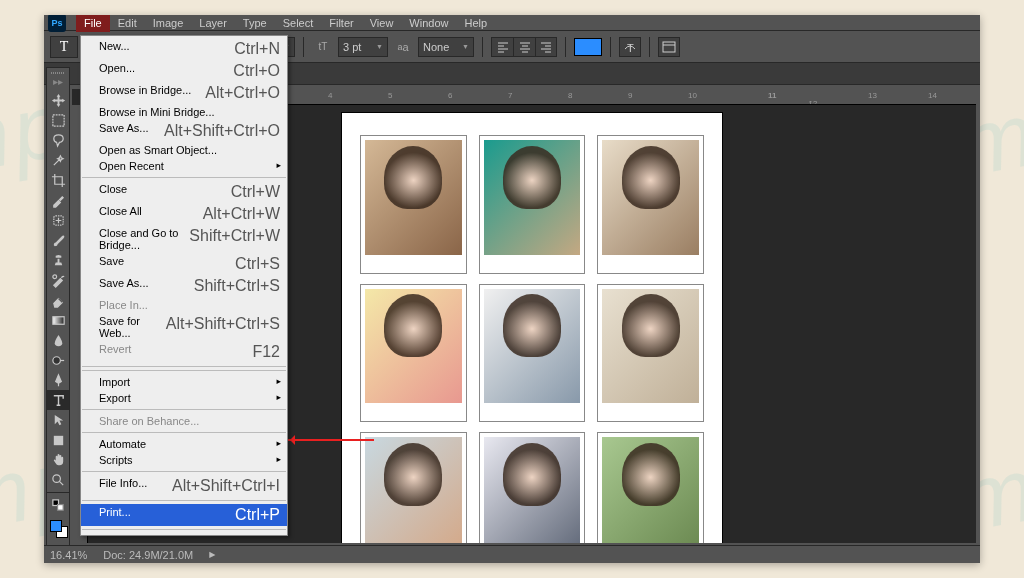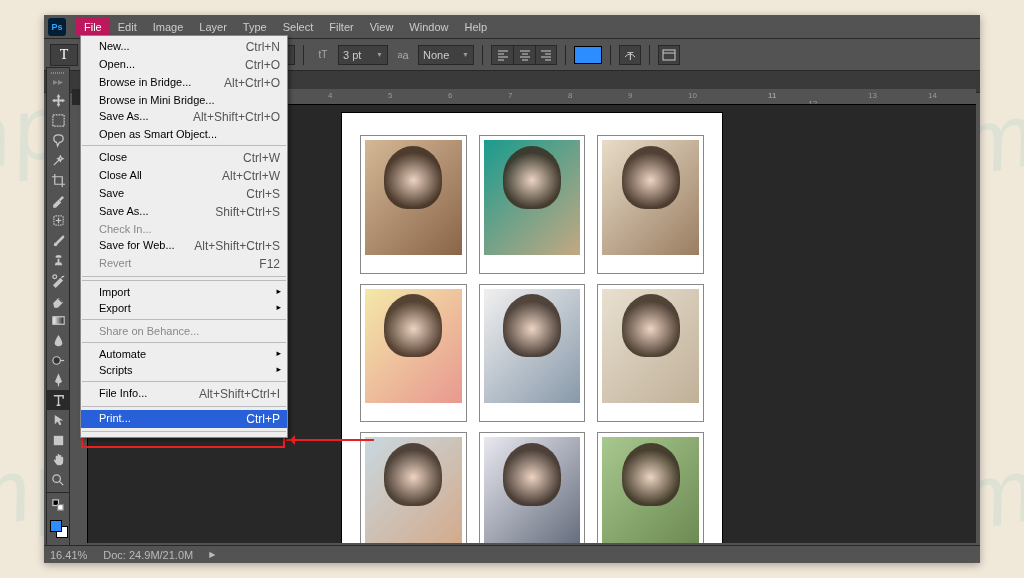--- a/index.html
+++ b/index.html
@@ -4,24 +4,24 @@
 <style>
 * { margin: 0; padding: 0; box-sizing: border-box; font-family: Tahoma, sans-serif; font-size: 11px; }
 body { background: #f0e8d8; display: flex; align-items: center; justify-content: center; height: 578px; overflow: hidden; }
 .watermark { position: absolute; font-size: 90px; color: rgba(115,195,195,0.15); font-weight: 400; font-style: italic; letter-spacing: 4px; pointer-events: none; }
 .wm1 { top: 80px; left: -120px; transform: rotate(-10deg); }
 .wm2 { bottom: 40px; left: -100px; transform: rotate(-10deg); }
 .wm3 { top: 80px; right: -160px; transform: rotate(-10deg); }
 .wm4 { bottom: 40px; right: -160px; transform: rotate(-10deg); }
 
 .ps-window { width: 936px; height: 548px; background: #535353; position: relative; overflow: hidden; box-shadow: 0 2px 8px rgba(0,0,0,0.3); }
-.menubar { height: 24px; background: #535353; display: flex; align-items: center; padding-left: 4px; border-bottom: 1px solid #282828; }
+.menubar { height: 16px; background: #535353; display: flex; align-items: center; padding-left: 4px; border-bottom: 1px solid #282828; }
 .ps-logo { width: 18px; height: 18px; background: #001e36; border-radius: 3px; display: flex; align-items: center; justify-content: center; color: #31a8ff; font-weight: bold; font-size: 9px; margin-right: 10px; }
 .menu-item { color: #ccc; padding: 3px 8px; cursor: default; }
-.menu-item.active { background: #be185d; color: #fff; }
+.menu-item.active { background: #7f1d1d; color: #fff; }
 
 .options-bar { height: 32px; background: #535353; border-bottom: 1px solid #282828; display: flex; align-items: center; padding: 0 6px; gap: 4px; }
 .tool-preset { width: 28px; height: 22px; background: #404040; border: 1px solid #282828; display:flex; align-items:center; justify-content:center; color:#fff; font-family:serif; font-size:14px; }
 .opt-divider { width:1px; height:20px; background:#282828; margin:0 4px; }
 .font-dd { height: 20px; background: #404040; border: 1px solid #282828; color: #ccc; padding: 0 4px; display: flex; align-items: center; min-width: 80px; justify-content: space-between; }
 .dd-arrow { font-size: 7px; color: #999; }
 .opt-icon { width: 22px; height: 20px; background: #404040; border: 1px solid #282828; display:flex; align-items:center; justify-content:center; color:#aaa; }
 .opt-icon svg { width:14px; height:14px; }
 .align-group { display:flex; }
 .align-btn { width:22px; height:20px; background:#404040; border:1px solid #282828; border-right:none; display:flex; align-items:center; justify-content:center; }
@@ -59,21 +59,21 @@
 .mask-qm span{ width:10px;height:10px;border:1px solid #aaa;background:radial-gradient(circle,#888 40%,transparent 42%);}
 
 .status-bar { position:absolute; bottom:0; left:0; right:0; height:18px; background:#535353; border-top:1px solid #282828; display:flex; align-items:center; color:#bbb; padding:0 6px; gap:16px; }
 
 .dropdown { position:absolute; top:20px; left:36px; width:208px; background:#eee; border:1px solid #888; box-shadow:2px 2px 4px rgba(0,0,0,0.4); z-index:100; padding:2px 0; }
 .dd-item { display:flex; justify-content:space-between; padding:2px 7px 2px 18px; color:#000; font-size:11px; cursor:default; position:relative; }
 .dd-item.disabled { color:#888; }
 .dd-item.highlighted { background:#2760d8; color:#fff; }
 .dd-sep { height:1px; background:#bbb; margin:3px 1px; }
 .dd-sub::after { content:'▸'; position:absolute; right:6px; font-size:9px; }
-.shortcut { color:#555; font-size:12px; }
+.shortcut { color:#555; font-size:16px; }
 .dd-item.highlighted .shortcut { color:#fff; }
 
 .annotation-box { position:absolute; border:2px solid #e82020; pointer-events:none; }
 .ann1 { top: 416px; left: 37px; width: 204px; height: 17px; }
 .annotation-arrow { position:absolute; top:424px; left:242px; width:88px; height:2px; background:#e82020; }
 .annotation-arrow::before { content:''; position:absolute; left:-1px; top:-4px; border:5px solid transparent; border-right-color:#e82020; }
 </style>
 </head>
 <body>
 
@@ -375,39 +375,46 @@
       <div class="dd-item">
         <span>Browse in Mini Bridge...</span>
       </div>
       <div class="dd-item">
         <span>Save As...</span>
         <span class="shortcut">Alt+Shift+Ctrl+O</span>
       </div>
       <div class="dd-item">
         <span>Open as Smart Object...</span>
       </div>
+      <div class="dd-item dd-sub">
+        <span>Open Recent</span>
+      </div>
       <div class="dd-sep"></div>
       <div class="dd-item">
         <span>Close</span>
         <span class="shortcut">Ctrl+W</span>
       </div>
       <div class="dd-item">
         <span>Close All</span>
         <span class="shortcut">Alt+Ctrl+W</span>
       </div>
       <div class="dd-item">
+        <span>Close and Go to Bridge...</span>
+        <span class="shortcut">Shift+Ctrl+W</span>
+      </div>
+      <div class="dd-item">
         <span>Save</span>
         <span class="shortcut">Ctrl+S</span>
       </div>
       <div class="dd-item">
         <span>Save As...</span>
         <span class="shortcut">Shift+Ctrl+S</span>
       </div>
       <div class="dd-item disabled">
-        <span>Check In...</span>
+        <span>Place In...</span>
       </div>
       <div class="dd-item">
         <span>Save for Web...</span>
         <span class="shortcut">Alt+Shift+Ctrl+S</span>
       </div>
       <div class="dd-item disabled">
         <span>Revert</span>
         <span class="shortcut">F12</span>
       </div>
       <div class="dd-sep"></div>

